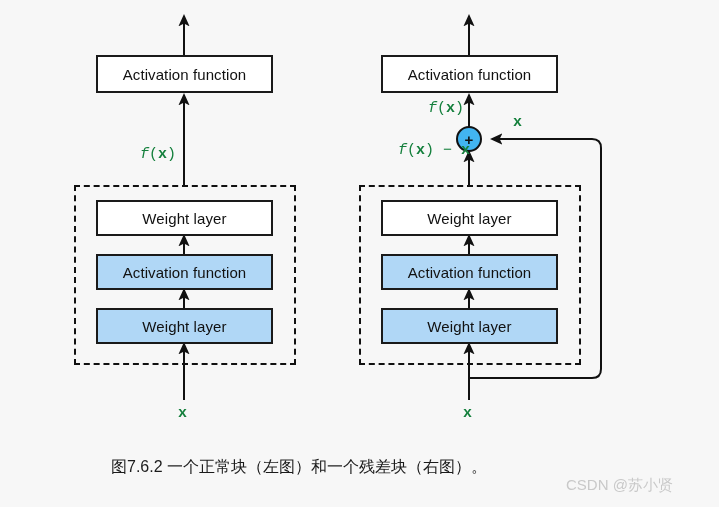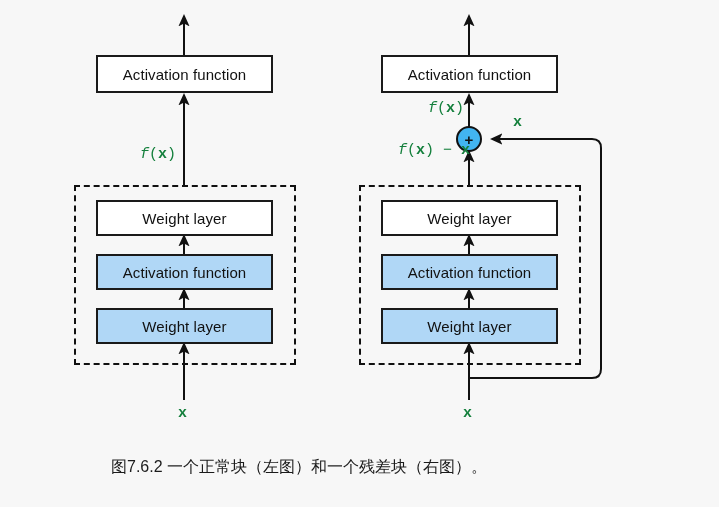--- a/index.html
+++ b/index.html
@@ -157,14 +157,15 @@
   <div class="label" style="left:428px; top:100px;"><i>f</i>(<b>x</b>)</div>
 
   <div class="label" style="left:513px; top:114px;"><b>x</b></div>
 
   <div class="label" style="left:398px; top:142px;"><i>f</i>(<b>x</b>) − <b>x</b></div>
 
   <div class="label" style="left:463px; top:405px;"><b>x</b></div>
 
   <div class="caption" style="left:111px; top:457px;">图7.6.2 一个正常块（左图）和一个残差块（右图）。</div>
 
+  <div class="watermark" style="left:566px; top:476px;">CSDN @苏小贤</div>
 
 </div>
 
 </body></html>

